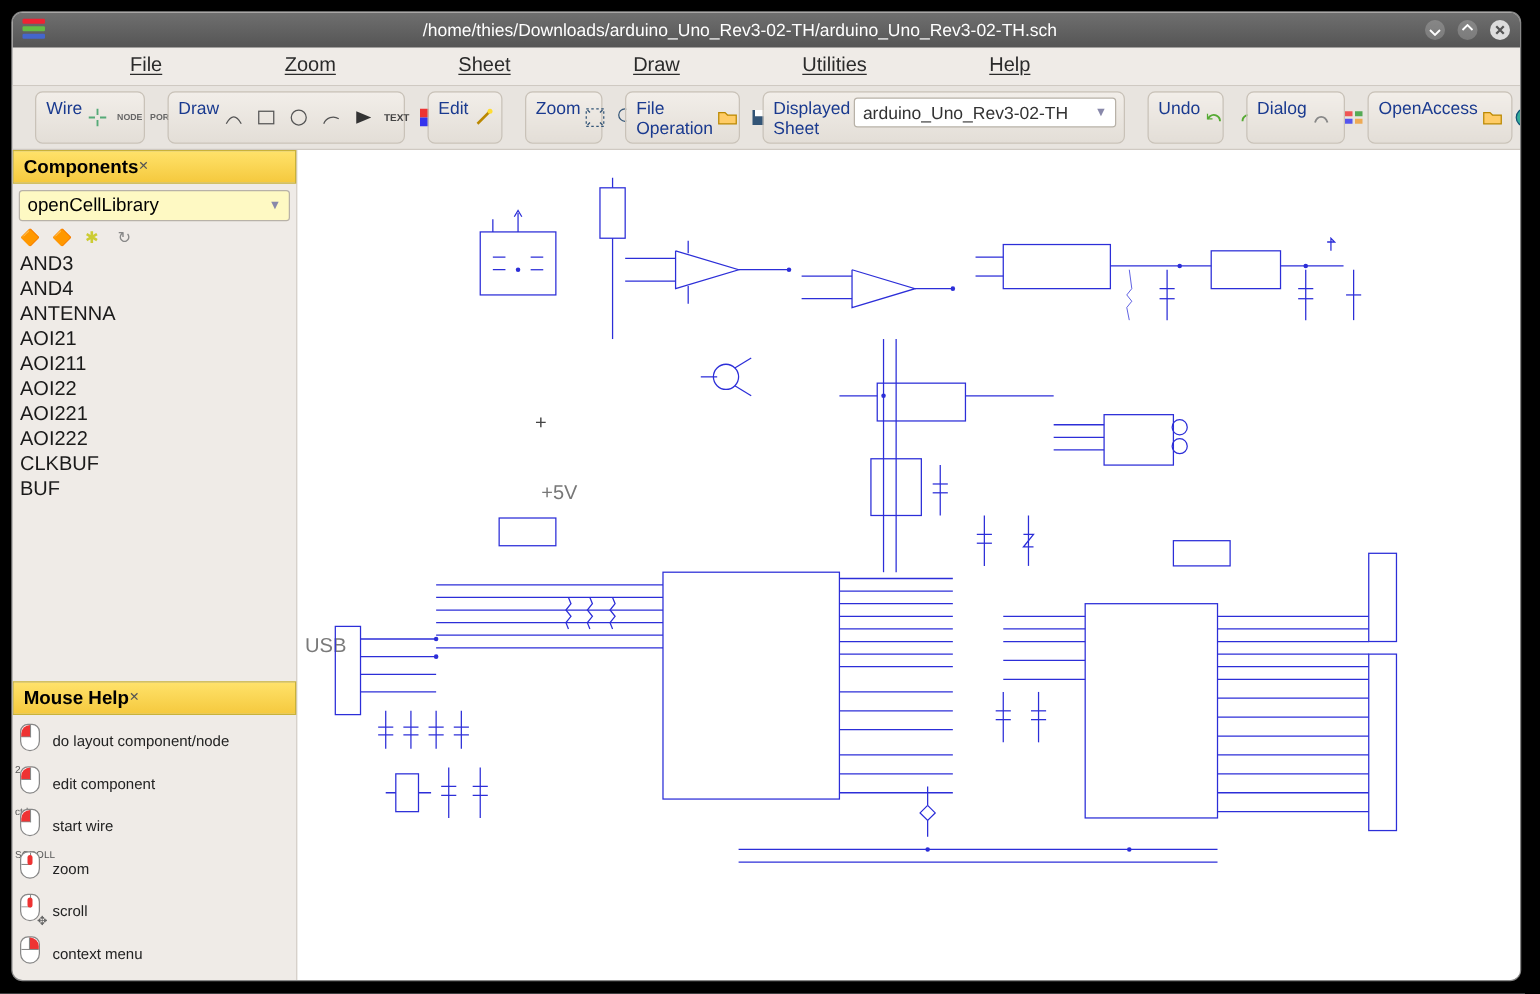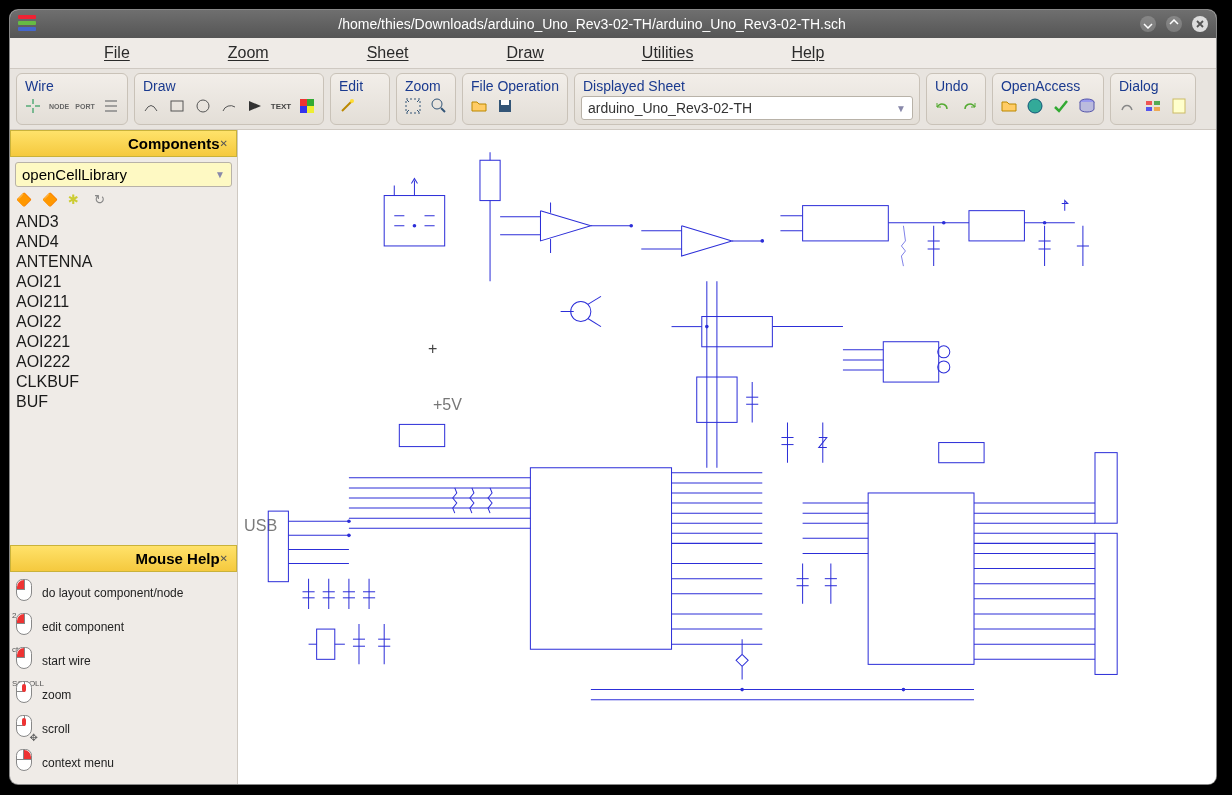--- a/index.html
+++ b/index.html
@@ -9,29 +9,29 @@
 .titlebar-logo { width: 18px; height: 18px; margin-right: 8px; display: flex; flex-direction: column; }
 .titlebar-logo span { display: block; height: 4px; margin-bottom: 2px; border-radius: 1px; }
 .titlebar-title { flex: 1; text-align: center; }
 .titlebar-buttons { display: flex; gap: 10px; align-items: center; }
 .tb-btn { width: 16px; height: 16px; border-radius: 50%; background: rgba(255,255,255,.2); display: flex; align-items: center; justify-content: center; font-size: 12px; color: #fff; cursor: pointer; }
 .tb-close { background: #ddd; color: #555; }
 .menubar { display: flex; gap: 18px; padding: 6px 14px; font-size: 16px; color: #2a2a2a; border-bottom: 1px solid #cfc9c2; }
 .menubar span { cursor: pointer; margin-left: 40px; }
 .menubar .ul { text-decoration: underline; text-underline-offset: 2px; }
 .toolbar { display: flex; gap: 6px; padding: 4px 6px; border-bottom: 1px solid #cfc9c2; background: #e8e4df; flex-wrap: nowrap; }
-.tb-group { background: linear-gradient(#f2eee9,#e3ded7); border: 1px solid #c9c2b8; border-radius: 6px; padding: 2px 6px 4px; display: flex; flex-direction: column; min-width: 60px; }
+.tb-group { background: linear-gradient(#f2eee9,#e3ded7); border: 1px solid #c9c2b8; border-radius: 6px; padding: 2px 6px 4px; display: flex; flex-direction: row; min-width: 60px; margin-left: 12px; }
 .tb-group-label { color: #1a3a8f; font-size: 14px; font-weight: 500; padding: 2px 2px 0; }
 .tb-group-icons { display: flex; gap: 6px; align-items: center; padding-top: 2px; }
 .tb-icon { width: 20px; height: 20px; display: flex; align-items: center; justify-content: center; font-size: 13px; color: #333; cursor: pointer; }
 .tb-icon svg { width: 18px; height: 18px; }
 .displayed-sheet-ctl { display: flex; align-items: center; border: 1px solid #b8b2a8; background: #fff; border-radius: 3px; padding: 2px 6px; margin-top: 2px; font-size: 14px; color: #333; width: 332px; height: 24px; justify-content: space-between; }
 .main { flex: 1; display: flex; overflow: hidden; }
 .sidebar { width: 228px; display: flex; flex-direction: column; border-right: 1px solid #cfc9c2; }
-.panel-hdr { background: linear-gradient(#ffe26a,#f5c93e); color: #000; font-weight: bold; font-size: 15px; padding: 4px 8px; border: 1px solid #c9b23a; display: flex; justify-content: flex-end; align-items: center; }
+.panel-hdr { background: linear-gradient(#ffe26a,#f5c93e); color: #000; font-weight: bold; font-size: 15px; padding: 4px 8px; border: 1px solid #c9b23a; display: flex; justify-content: flex-start; align-items: center; }
 .panel-hdr .x { font-size: 10px; color: #555; cursor: pointer; }
 .lib-select { margin: 5px; border: 1px solid #b8b2a8; background: #fef9c3; border-radius: 3px; padding: 3px 6px; font-size: 15px; display: flex; justify-content: space-between; align-items: center; cursor: pointer; }
 .lib-icons { display: flex; gap: 8px; padding: 0 6px 4px; }
 .lib-icons span { width: 18px; height: 16px; cursor: pointer; font-size: 13px; }
 .comp-list { flex: 1; overflow: hidden; padding: 0 4px; }
 .comp-list div { font-size: 16px; padding: 1px 2px; cursor: pointer; color: #1a1a1a; }
 .mouse-help { padding: 4px 6px; font-size: 12px; color: #222; }
 .mh-row { display: flex; align-items: center; gap: 4px; padding: 3px 0; }
 .mh-icon { width: 22px; height: 28px; position: relative; }
 .mh-mouse { width: 16px; height: 22px; border: 1.5px solid #888; border-radius: 8px 8px 10px 10px; background: #fff; position: relative; }
@@ -216,65 +216,65 @@
         <div class="tb-icon">
             <svg viewBox="0 0 18 18">
               <path d="M5 12a5 5 0 0 1 8-4l2 2" stroke="#5a3" fill="none" stroke-width="1.5"></path>
               <path d="M15 6v4h-4" stroke="#5a3" fill="none"></path>
             </svg>
           </div>
       </div>
     </div>
 
     <div class="tb-group">
-      <div class="tb-group-label">OpenAccess</div>
-      <div class="tb-group-icons">
-        <div class="tb-icon">
-            <svg viewBox="0 0 18 18">
-              <path d="M2 5h5l2 2h7v7H2z" fill="#fc6" stroke="#b80"></path>
-            </svg>
-          </div>
-        <div class="tb-icon">
-            <svg viewBox="0 0 18 18">
-              <circle cx="9" cy="9" r="7" fill="#3a9" stroke="#157"></circle>
-            </svg>
-          </div>
-        <div class="tb-icon">
-            <svg viewBox="0 0 18 18">
-              <path d="M3 10l4 4 8-10" stroke="#3a3" stroke-width="2.5" fill="none"></path>
-            </svg>
-          </div>
-        <div class="tb-icon">
-            <svg viewBox="0 0 18 18">
-              <ellipse cx="9" cy="5" rx="7" ry="3" fill="#99e" stroke="#55a"></ellipse>
-              <path d="M2 5v7a7 3 0 0 0 14 0V5" fill="#bbd" stroke="#55a"></path>
-            </svg>
-          </div>
-      </div>
-    </div>
-
-    <div class="tb-group">
       <div class="tb-group-label">Dialog</div>
       <div class="tb-group-icons">
         <div class="tb-icon">
             <svg viewBox="0 0 18 18">
               <path d="M4 13c2-6 8-6 10 0" stroke="#888" fill="none" stroke-width="1.5"></path>
             </svg>
           </div>
         <div class="tb-icon">
             <svg viewBox="0 0 18 18">
               <rect x="2" y="4" width="6" height="4" fill="#e55"></rect>
               <rect x="10" y="4" width="6" height="4" fill="#5a5"></rect>
               <rect x="2" y="10" width="6" height="4" fill="#55e"></rect>
               <rect x="10" y="10" width="6" height="4" fill="#ea5"></rect>
             </svg>
           </div>
         <div class="tb-icon">
             <svg viewBox="0 0 18 18">
               <rect x="3" y="2" width="12" height="14" fill="#ffc" stroke="#cb6"></rect>
+            </svg>
+          </div>
+      </div>
+    </div>
+
+    <div class="tb-group">
+      <div class="tb-group-label">OpenAccess</div>
+      <div class="tb-group-icons">
+        <div class="tb-icon">
+            <svg viewBox="0 0 18 18">
+              <path d="M2 5h5l2 2h7v7H2z" fill="#fc6" stroke="#b80"></path>
+            </svg>
+          </div>
+        <div class="tb-icon">
+            <svg viewBox="0 0 18 18">
+              <circle cx="9" cy="9" r="7" fill="#3a9" stroke="#157"></circle>
+            </svg>
+          </div>
+        <div class="tb-icon">
+            <svg viewBox="0 0 18 18">
+              <path d="M3 10l4 4 8-10" stroke="#3a3" stroke-width="2.5" fill="none"></path>
+            </svg>
+          </div>
+        <div class="tb-icon">
+            <svg viewBox="0 0 18 18">
+              <ellipse cx="9" cy="5" rx="7" ry="3" fill="#99e" stroke="#55a"></ellipse>
+              <path d="M2 5v7a7 3 0 0 0 14 0V5" fill="#bbd" stroke="#55a"></path>
             </svg>
           </div>
       </div>
     </div>
   </div>
 
   <div class="main">
     <div class="sidebar">
       <div class="panel-hdr">
         <span>Components</span>

